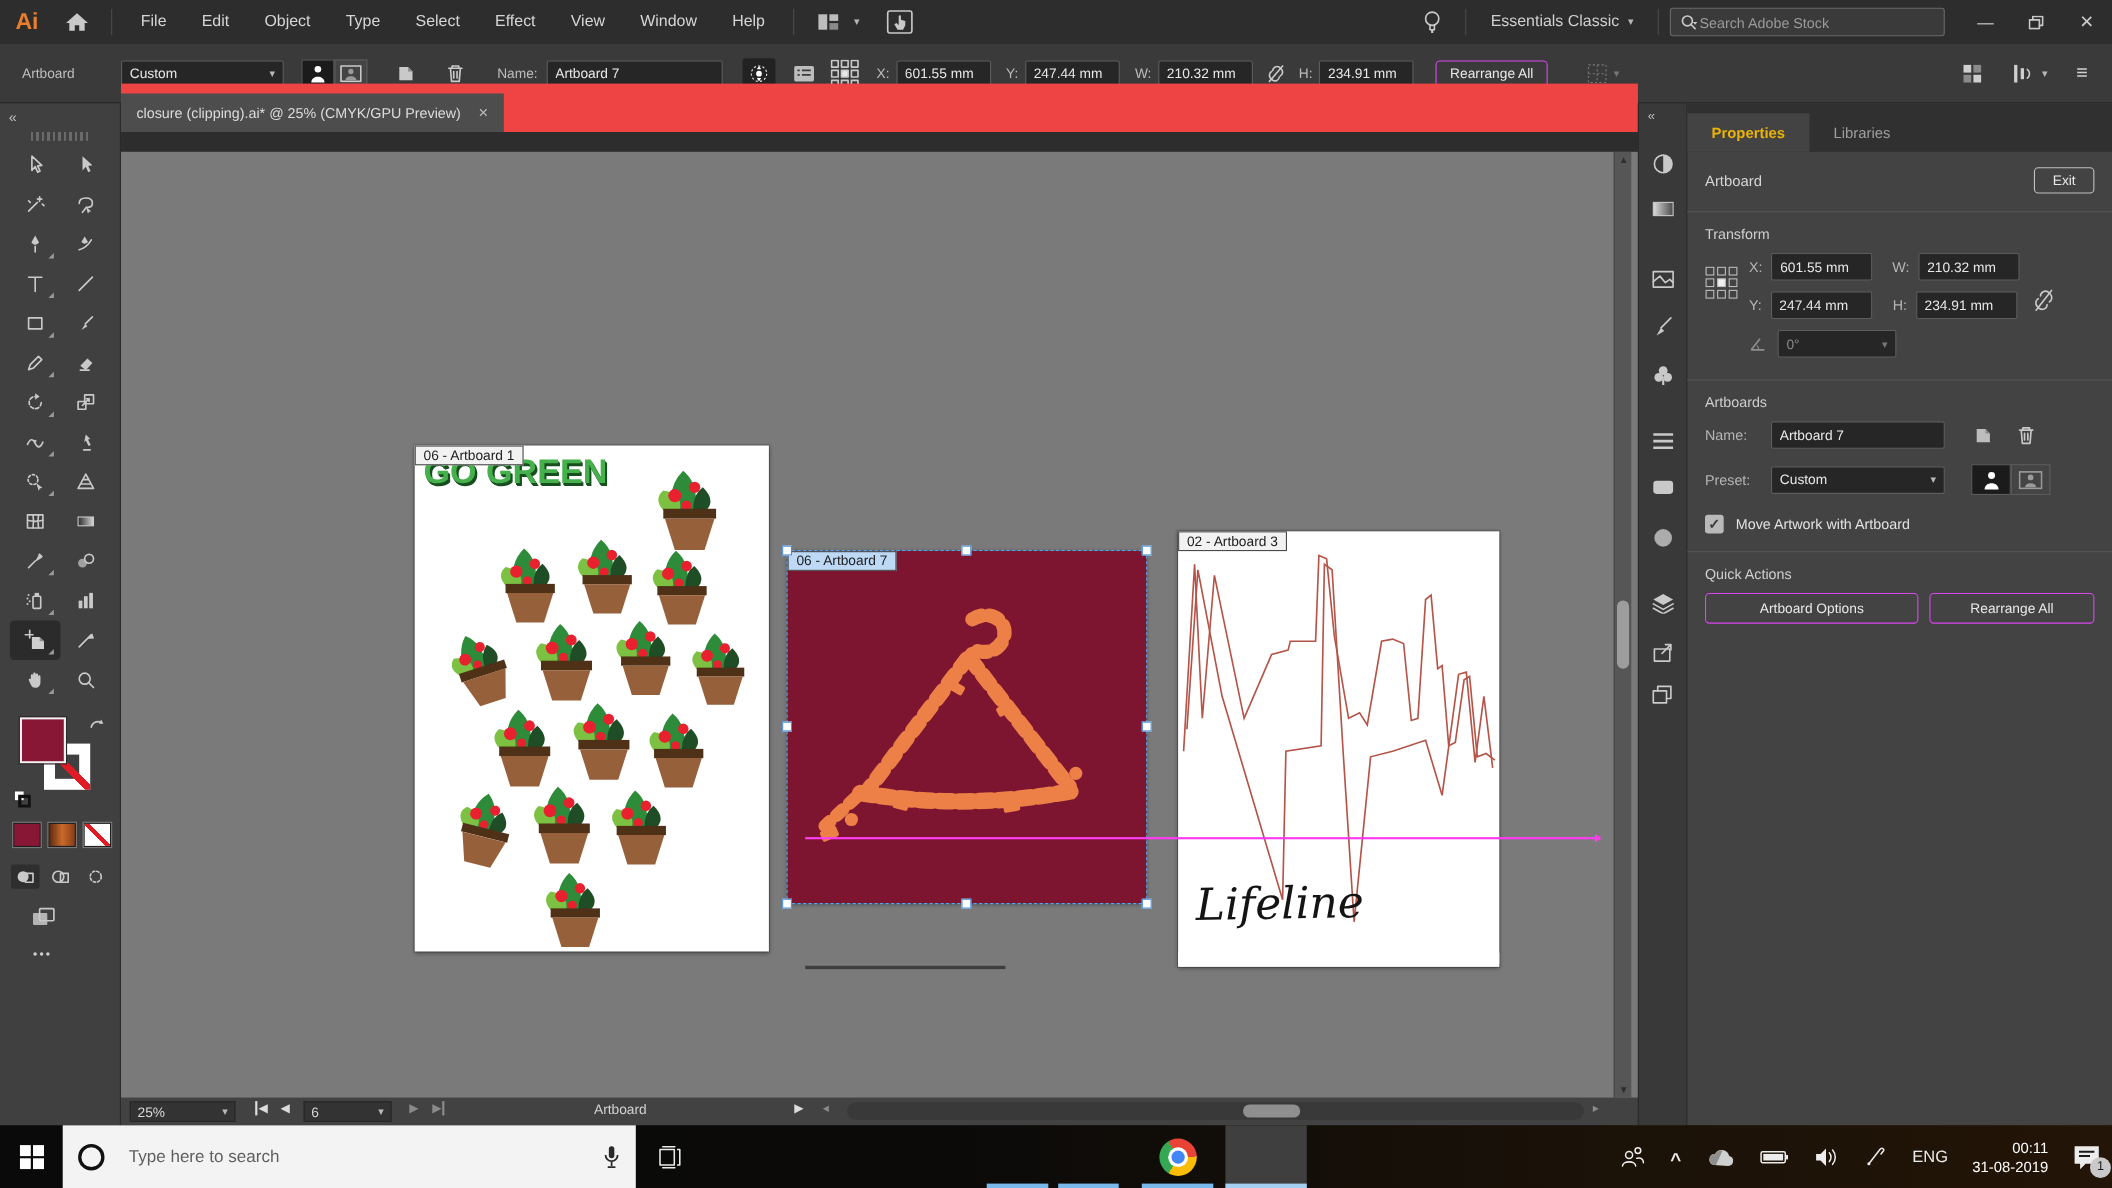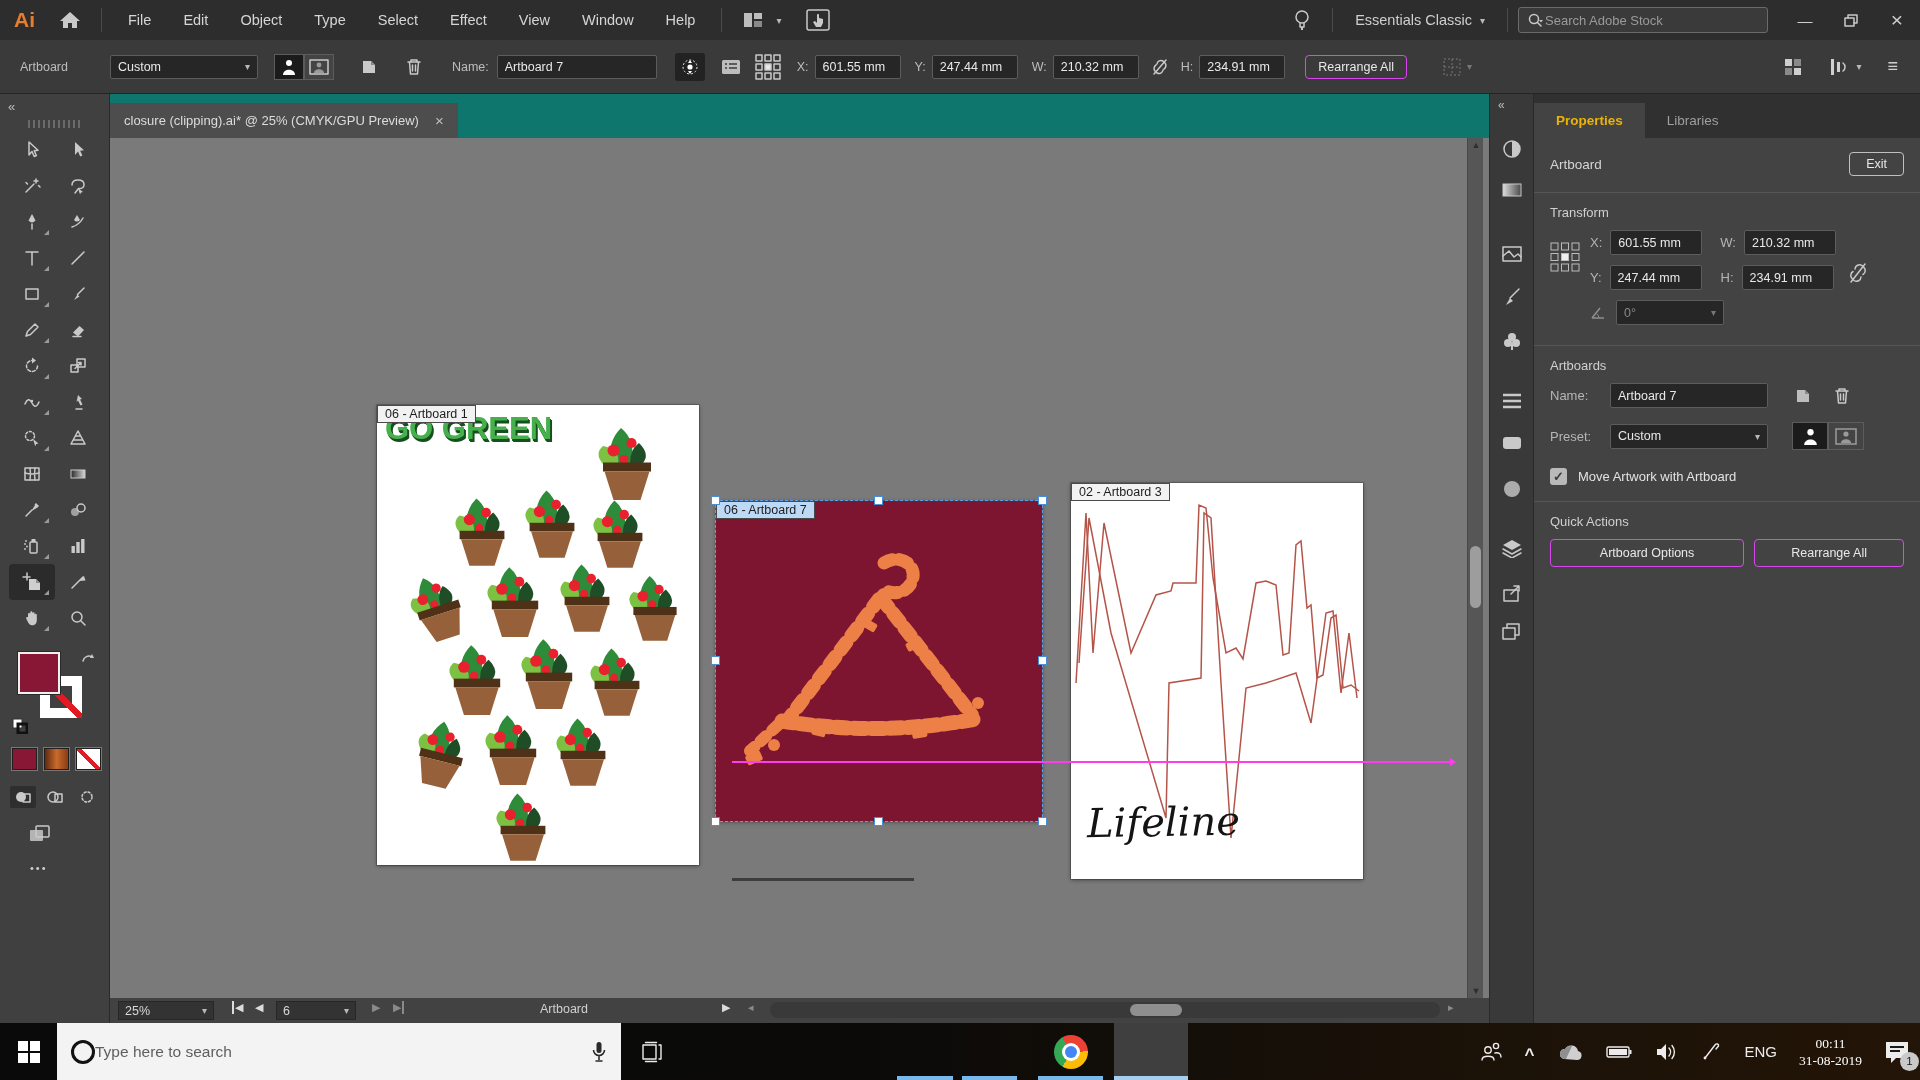--- a/index.html
+++ b/index.html
@@ -32,21 +32,21 @@
   .dd { background:#262626; border:1px solid #5c5c5c; border-radius:2px; color:#e8e8e8; height:24px; display:flex; align-items:center; justify-content:space-between; padding:0 7px; }
   .cb-lbl { color:#bdbdbd; }
   .btn { background:transparent; border:1px solid #d946ef; border-radius:4px; color:#e8e8e8; font-size:12.5px; padding:4px 12px; font-family:"Liberation Sans",sans-serif; }
   .orient { width:30px; height:26px; border:1px solid #5c5c5c; display:flex; align-items:center; justify-content:center; }
   .orient.active { background:#1b1b1b; }
   .orient.idle { background:#444; }
   .tool-toggle { width:30px; height:28px; border-radius:3px; display:flex; align-items:center; justify-content:center; }
   .tool-toggle.active { background:#222; }
 
   
-  #tabbar { left:110px; top:94px; width:1379px; height:44px; background:#0f766e; display:flex; align-items:flex-end; }
+  #tabbar { left:110px; top:76px; width:1379px; height:44px; background:#ef4444; display:flex; align-items:flex-end; }
   #doctab { height:35px; background:#4d4d4d; color:#dcdcdc; font-size:13px; display:flex; align-items:center; padding:0 14px; gap:16px; }
   #doctab .x { color:#bdbdbd; font-size:15px; }
 
   
   #toolbar { left:0; top:94px; width:110px; height:929px; background:#404040; border-right:1px solid #2a2a2a; }
   #tb-collapse { color:#bdbdbd; font-size:13px; padding:5px 0 0 8px; }
   #tb-grip { width:54px; height:8px; margin:6px auto 4px auto; background:repeating-linear-gradient(90deg,#6a6a6a 0 2px,transparent 2px 5px); }
   .tools { display:grid; grid-template-columns:46px 46px; justify-content:center; }
   .tool { width:46px; height:36px; display:flex; align-items:center; justify-content:center; position:relative; }
   .tool.active { background:#2b2b2b; border-radius:4px; }
@@ -114,29 +114,29 @@
   .pdiv { border-top:1px solid #565656; margin:10px 0; }
   .phead { color:#cfcfcf; margin:12px 0 10px 0; }
   .prow { display:flex; align-items:center; margin-bottom:10px; gap:8px; }
   .plbl { color:#b5b5b5; }
   .pinp { background:#262626; border:1px solid #5c5c5c; border-radius:2px; color:#e8e8e8; height:25px; font-size:12.5px; padding:0 7px; outline:none; font-family:"Liberation Sans",sans-serif; }
   .chk { width:17px; height:17px; background:#b9b9b9; border-radius:3px; color:#3c3c3c; font-size:13px; font-weight:bold; display:flex; align-items:center; justify-content:center; }
 
   
   #taskbar { left:0; top:1023px; width:1920px; height:57px; background:linear-gradient(90deg,#0a0a0a 0%,#0b0a09 45%,#191108 72%,#231507 100%); display:flex; align-items:center; }
   #start { width:57px; height:57px; display:flex; align-items:center; justify-content:center; }
-  #tb-search { width:564px; height:57px; background:#f3f3f3; display:flex; align-items:center; padding:0 14px; gap:0; }
+  #tb-search { width:521px; height:57px; background:#f3f3f3; display:flex; align-items:center; padding:0 14px; gap:22px; }
   #tb-search input { border:none; outline:none; background:transparent; font-size:15.5px; color:#4a4a4a; width:400px; font-family:"Liberation Sans",sans-serif; }
   #tb-search input::placeholder { color:#5f5f5f; }
   #cortana-ring { width:24px; height:24px; border:3.5px solid #111; border-radius:50%; }
   .tb-appbtn { height:57px; display:flex; align-items:center; justify-content:center; }
   #active-app { position:absolute; left:1114px; top:0; width:74px; height:57px; background:#3f3f3f; }
   .underline { position:absolute; bottom:0; height:4px; background:#79b8ea; }
   #tray { margin-left:auto; display:flex; align-items:center; gap:22px; padding-right:10px; color:#ececec; }
-  #clockblock { text-align:center; font-size:13.5px; line-height:17px; color:#fff;font-family:Liberation Serif, serif; }
+  #clockblock { text-align:right; font-size:13.5px; line-height:17px; color:#fff; }
   #action-center { position:relative; }
   #ac-badge { position:absolute; right:-9px; bottom:-7px; width:19px; height:19px; background:#c9c9c9; color:#1a1a1a; border-radius:50%; font-size:11.5px; display:flex; align-items:center; justify-content:center; }
 </style>
 </head>
 <body>
 
 <div id="menubar" class="abs">
   <span id="ai-logo">Ai</span>
   <span class="mb-icon">
     <svg class="ic" width="22" height="20" viewBox="0 0 22 20">

